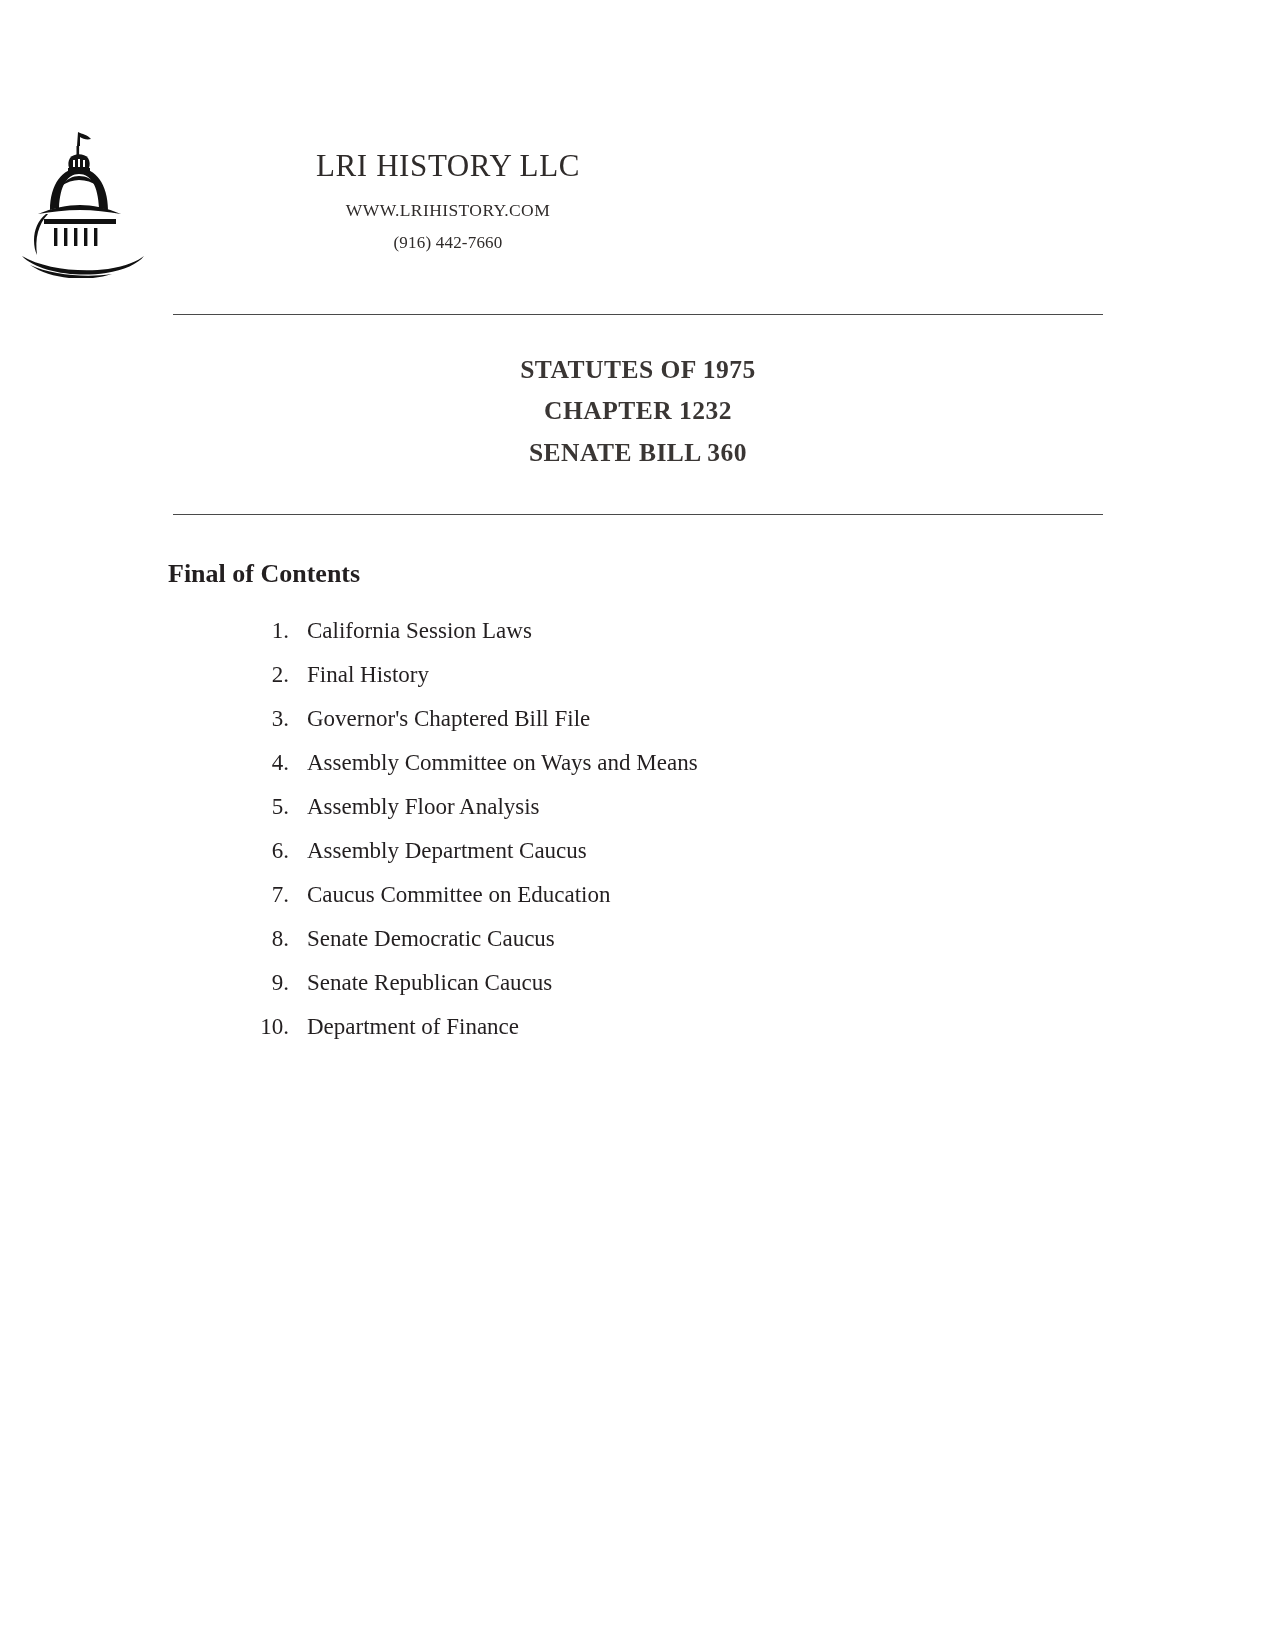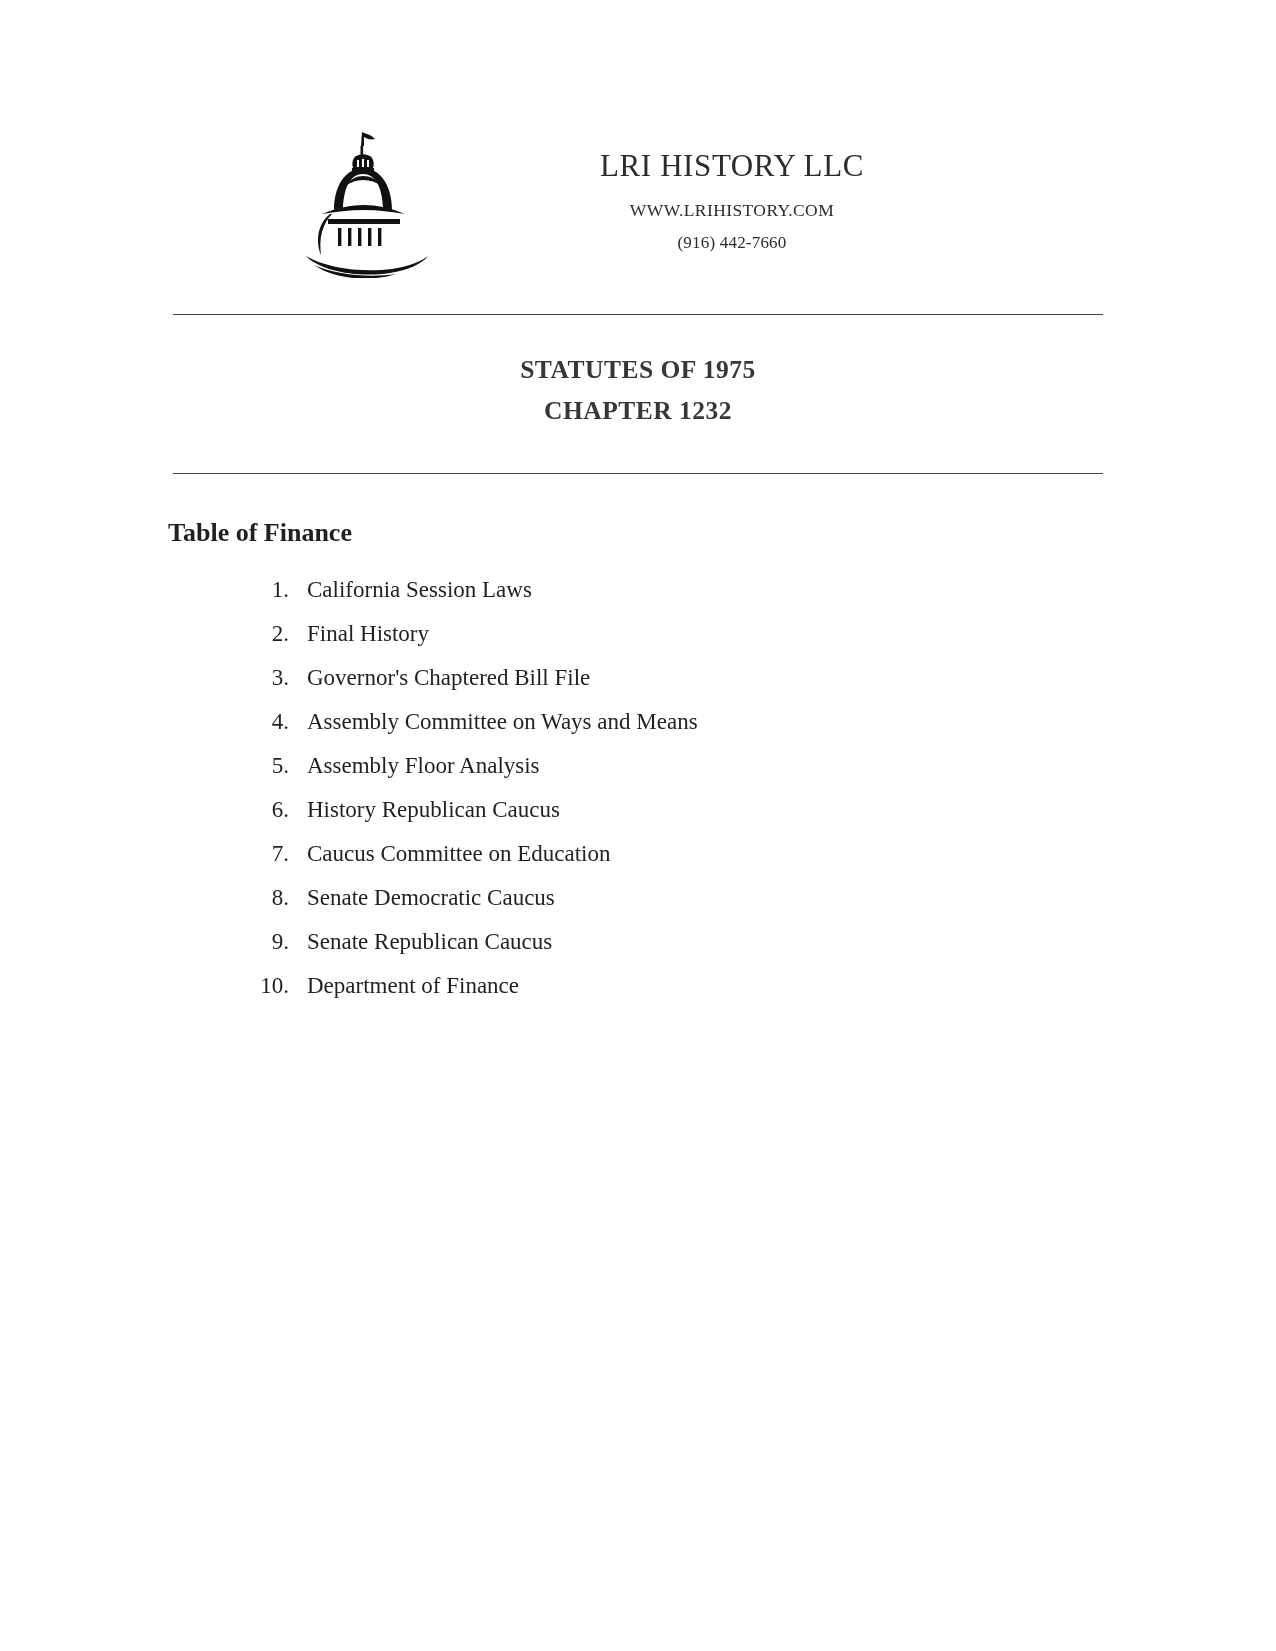--- a/index.html
+++ b/index.html
@@ -19,21 +19,20 @@
     width: 1276px;
     height: 1651px;
     position: relative;
     box-sizing: border-box;
   }
 
   
   .letterhead {
     display: flex;
     align-items: flex-start;
-    justify-content: center;
     padding-top: 118px;
   }
   .logo-wrap {
     width: 160px;
     height: 160px;
     margin-right: 28px;
     flex: 0 0 auto;
     display: flex;
     align-items: flex-start;
     justify-content: center;
@@ -176,33 +175,34 @@
       <div class="org-phone">(916) 442-7660</div>
     </div>
 
   </div>
 
   <hr class="rule rule-top">
 
   <div class="titleblock">
     <div>STATUTES OF 1975</div>
     <div>CHAPTER  1232</div>
+    <div>SENATE BILL 360</div>
   </div>
 
   <hr class="rule rule-bottom">
 
   <div class="toc">
-    <div class="toc-heading">Table of Finance</div>
+    <div class="toc-heading">Final of Contents</div>
     <ol class="toc-list">
       <li>California Session Laws</li>
       <li>Final History</li>
       <li>Governor's Chaptered Bill File</li>
       <li>Assembly Committee on Ways and Means</li>
       <li>Assembly Floor Analysis</li>
-      <li>History Republican Caucus</li>
+      <li>Assembly Department Caucus</li>
       <li>Caucus Committee on Education</li>
       <li>Senate Democratic Caucus</li>
       <li>Senate Republican Caucus</li>
       <li>Department of Finance</li>
     </ol>
   </div>
 
 </div>
 
 </body></html>

